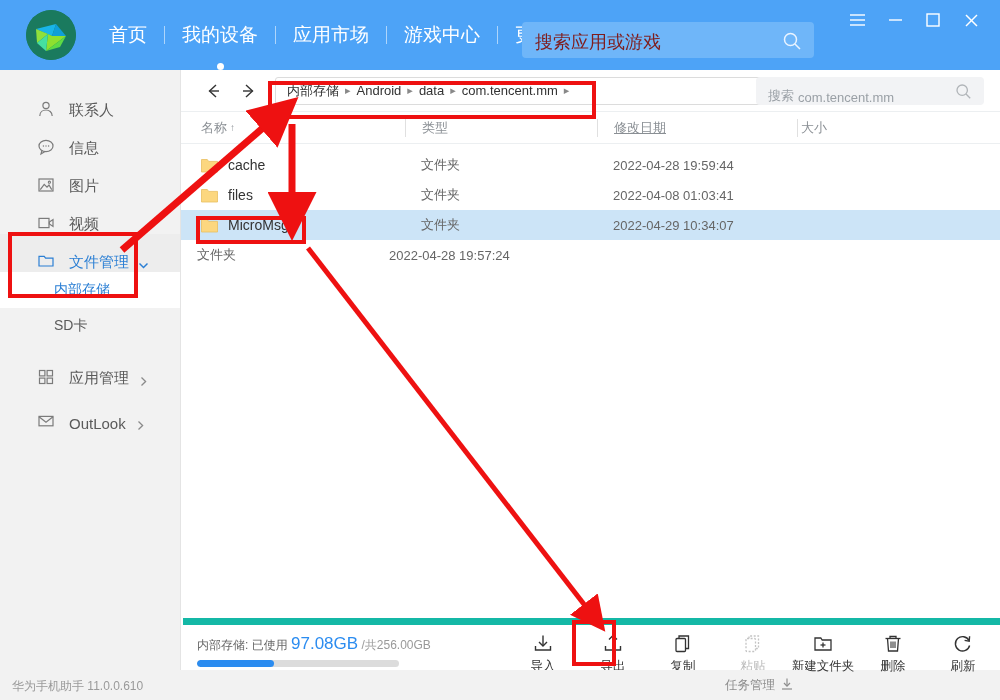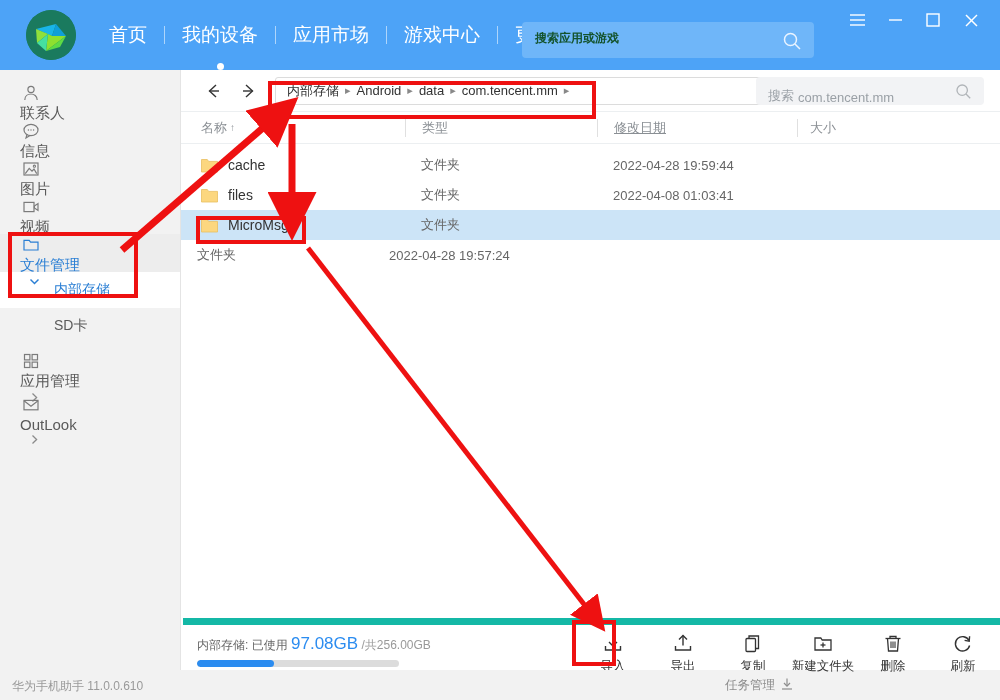--- a/index.html
+++ b/index.html
@@ -52,21 +52,21 @@
     background: #ffffff;
   }
   .hdr-search {
     position: absolute; left: 522px; top: 22px;
     width: 292px; height: 36px;
     background: #6fb6f9;
     border-radius: 4px;
   }
   .hdr-search-text {
     position: absolute; left: 13px; top: 8px;
-    color: #14532d; font-size: 12px; font-weight: bold;
+    color: #7f1d1d; font-size: 18px;
   }
   .hdr-search-icon {
     position: absolute; right: 12px; top: 9px;
   }
   .wctrls {
     position: absolute; right: 10px; top: 0;
     height: 40px; display: flex; align-items: center; gap: 0px;
   }
   .wbtn {
     width: 38px; height: 32px;
@@ -76,26 +76,25 @@
 
   
   .sidebar {
     position: absolute; left: 0; top: 70px;
     width: 180px; height: 600px;
     background: #f2f2f2;
   }
   .side-item {
     position: relative;
     height: 38px;
-    display: flex; align-items: flex-start;
-    padding-left: 20px;
+    display: flex; align-items: flex-end;
+    padding-left: 35px;
     font-size: 15px;
     color: #5a5a5a;
     cursor: pointer;
-    flex-direction: column;
   }
   .side-item .ic {
     width: 22px; height: 22px;
     margin-right: 12px;
     display: flex; align-items: center; justify-content: center;
     flex: 0 0 22px;
   }
   .side-item.active { color: #2b7fd4; background: #ededed; }
   .side-item .chev { margin-left: 8px; display:flex; align-items:center;}
   .side-sub {
@@ -151,21 +150,21 @@
 
   .colhdr {
     height: 32px;
     display: flex; align-items: center;
     border-bottom: 1px solid #eceff1;
     font-size: 13px; color: #8a8f94;
   }
   .col-name { width: 224px; padding-left: 20px; display:flex; align-items:center; gap:3px; cursor:pointer;}
   .col-type { width: 192px; border-left: 1px solid #e0e0e0; padding-left: 16px; cursor:pointer;}
   .col-date { width: 200px; border-left: 1px solid #e0e0e0; padding-left: 16px; cursor:pointer;text-decoration:underline;}
-  .col-size { width: 150px; border-left: 1px solid #e0e0e0; padding-left: 12px; cursor:pointer;}
+  .col-size { width: 150px; border-left: 1px solid #e0e0e0; padding-left: 3px; cursor:pointer;}
 
   .filelist { position: relative; }
   .frow {
     height: 30px;
     display: flex; align-items: center;
     font-size: 14px; color: #333;
     cursor: pointer;
   }
   .frow.sel { background: #cce4f7; }
   .f-name { width: 224px; padding-left: 20px; display: flex; align-items: center; }
@@ -503,20 +502,21 @@
       <div class="frow sel">
         <div class="f-name">
           <span class="fi">
             <svg width="17" height="15" viewBox="0 0 17 15">
               <path d="M0.5 1.5 L6.3 1.5 L7.6 3.4 L16.5 3.4 L16.5 14 L0.5 14 Z" fill="#fcd77f" stroke="#e8bf61" stroke-width="0.8"></path>
             </svg>
           </span>
           <span>MicroMsg</span>
         </div>
         <div class="f-type">文件夹</div>
+        <div class="f-date">2022-04-29 10:34:07</div>
         <div class="f-size"></div>
       </div>
 
       <div class="frow">
         <div class="f-type">文件夹</div>
         <div class="f-date">2022-04-28 19:57:24</div>
         <div class="f-size"></div>
       </div>
     </div>
 
@@ -561,20 +561,29 @@
         <div class="tool">
           <span class="ti">
             <svg width="22" height="22" viewBox="0 0 22 22">
               <rect x="4" y="5.5" width="9.5" height="13" rx="1" fill="none" stroke="#333" stroke-width="1.3"></rect>
               <path d="M7 5.5 L7 3 L16.5 3 L16.5 15.5 L13.5 15.5" fill="none" stroke="#333" stroke-width="1.3"></path>
             </svg>
           </span>
           <span class="tl">复制</span>
         </div>
 
+        <div class="tool disabled">
+          <span class="ti">
+            <svg width="22" height="22" viewBox="0 0 22 22">
+              <rect x="4" y="5.5" width="9.5" height="13" rx="1" fill="none" stroke="#c4c4c4" stroke-width="1.3" stroke-dasharray="2 1.6"></rect>
+              <path d="M7 5.5 L7 3 L16.5 3 L16.5 15.5 L13.5 15.5" fill="none" stroke="#c4c4c4" stroke-width="1.3" stroke-dasharray="2 1.6"></path>
+            </svg>
+          </span>
+          <span class="tl">粘贴</span>
+        </div>
 
         <div class="tool">
           <span class="ti">
             <svg width="22" height="22" viewBox="0 0 22 22">
               <path d="M3 5 L8.8 5 L10.2 7 L19 7 L19 17 L3 17 Z" fill="none" stroke="#333" stroke-width="1.3"></path>
               <line x1="11" y1="9.5" x2="11" y2="14.5" stroke="#333" stroke-width="1.3"></line>
               <line x1="8.5" y1="12" x2="13.5" y2="12" stroke="#333" stroke-width="1.3"></line>
             </svg>
           </span>
           <span class="tl">新建文件夹</span>

